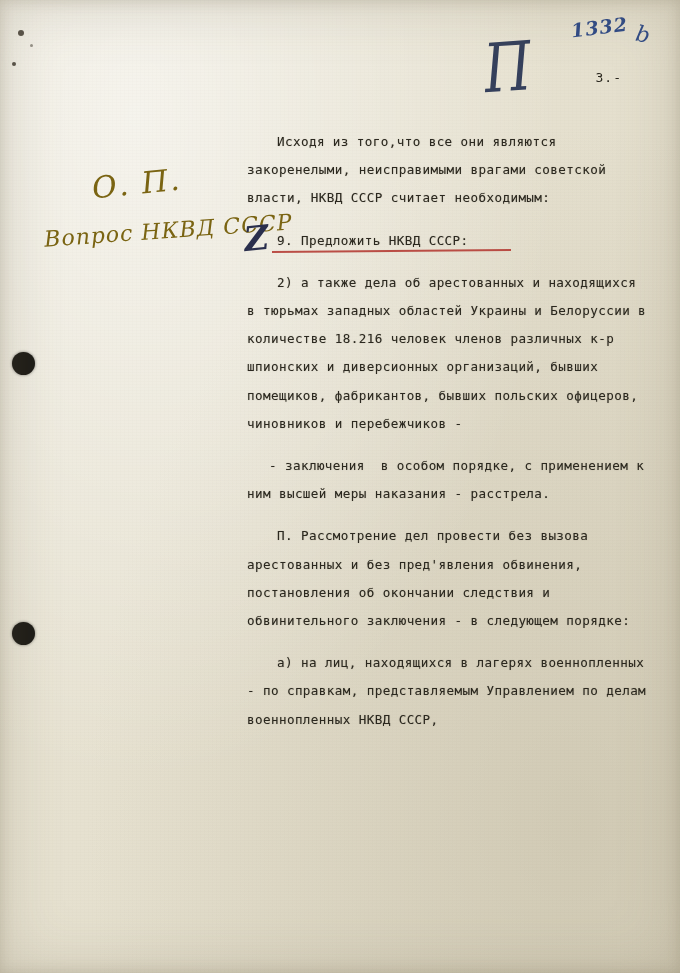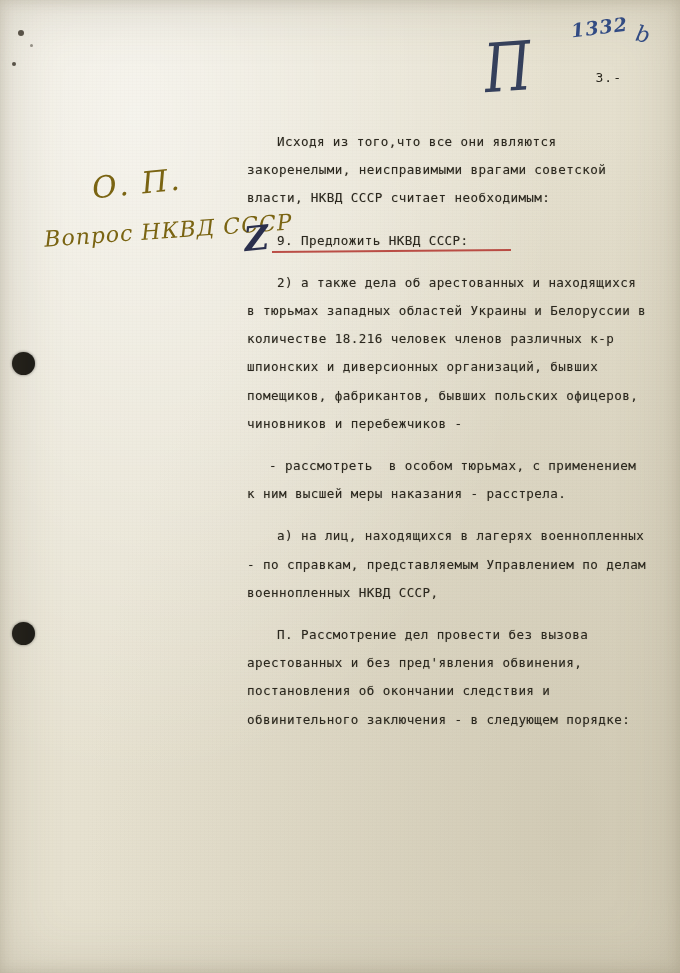--- a/index.html
+++ b/index.html
@@ -172,21 +172,21 @@
   <div class="page-num">3.-</div>
 
   <div class="hand hand-op">О. П.</div>
   <div class="hand hand-vopros">Вопрос НКВД СССР</div>
   <div class="hand hand-z">Z</div>
 
   <div class="typed">
     <p class="indent">Исходя из того,что все они являются закоренелыми, неисправимыми врагами советской власти, НКВД СССР считает необходимым:</p>
     <p class="indent">9. Предложить НКВД СССР:</p>
     <p class="indent">2) а также дела об арестованных и находящихся в тюрьмах западных областей Украины и Белоруссии в количестве 18.216 человек членов различных к-р шпионских и диверсионных организаций, бывших помещиков, фабрикантов, бывших польских офицеров, чиновников и перебежчиков -</p>
-    <p class="indent2">- рассмотреть  в особом тюрьмах, с применением к ним высшей меры наказания - расстрела.</p>
+    <p class="indent2">- заключения  в особом порядке, с применением к ним высшей меры наказания - расстрела.</p>
+    <p class="indent">П. Рассмотрение дел провести без вызова арестованных и без пред'явления обвинения, постановления об окончании следствия и обвинительного заключения - в следующем порядке:</p>
     <p class="indent">а) на лиц, находящихся в лагерях военнопленных - по справкам, представляемым Управлением по делам военнопленных НКВД СССР,</p>
-    <p class="indent">П. Рассмотрение дел провести без вызова арестованных и без пред'явления обвинения, постановления об окончании следствия и обвинительного заключения - в следующем порядке:</p>
   </div>
 
   <div class="red-underline"></div>
 
   <div class="edge-shade"></div>
 </div>
 
 </body></html>

